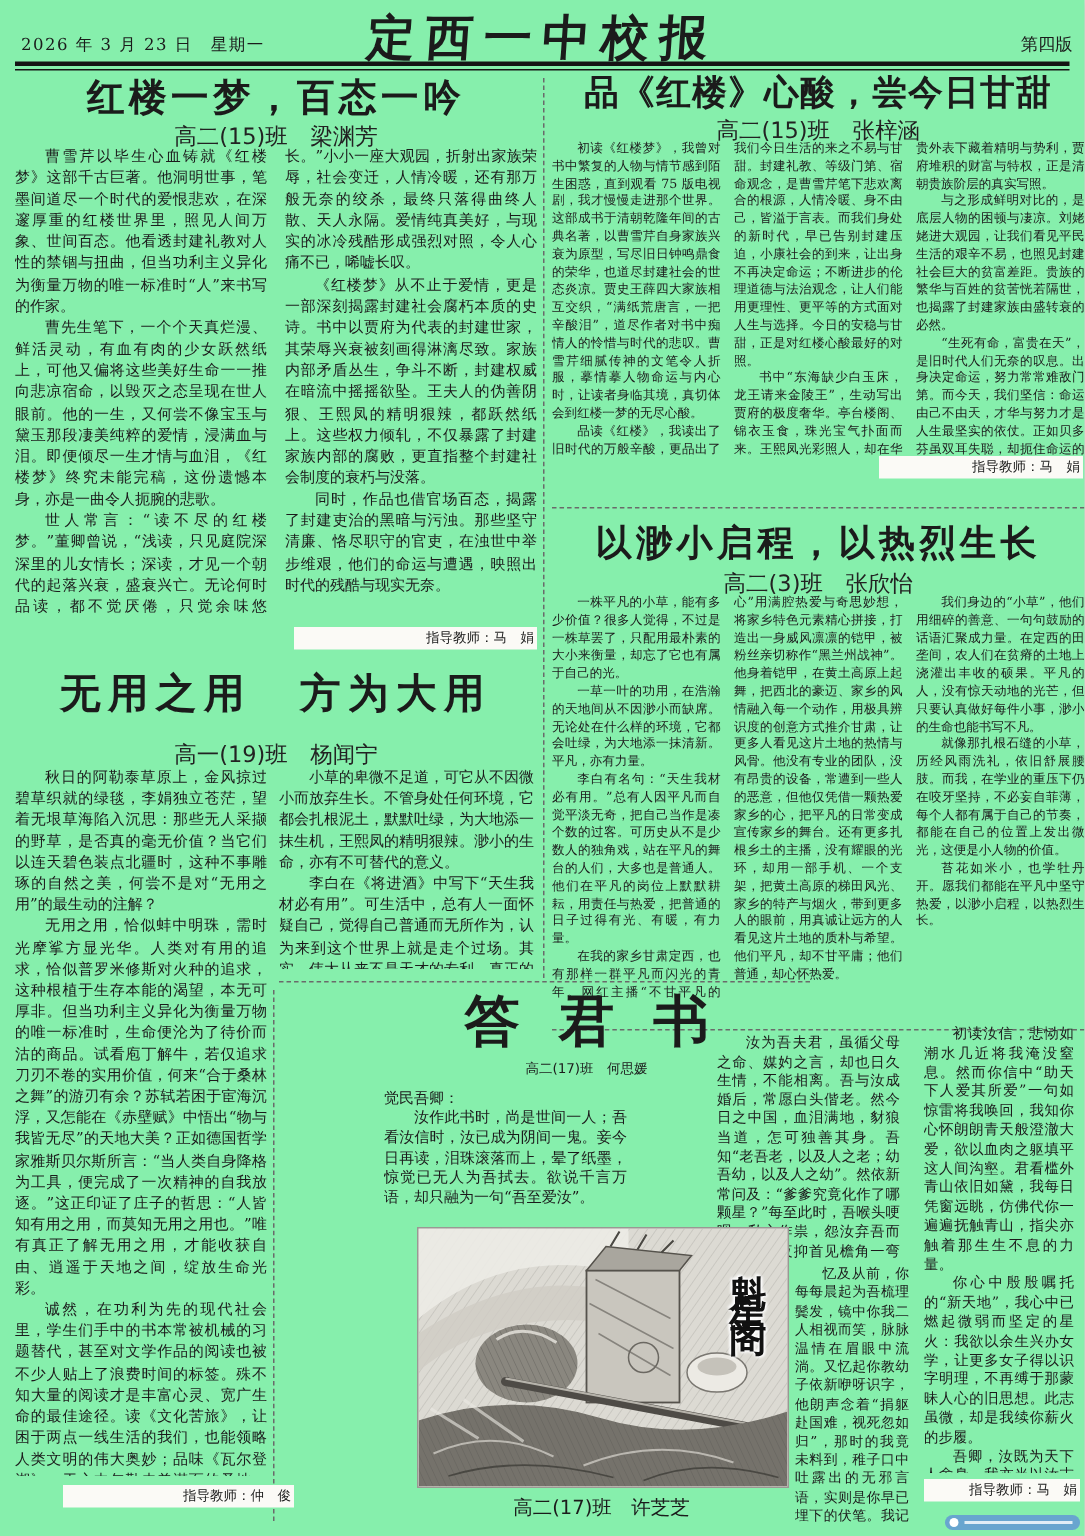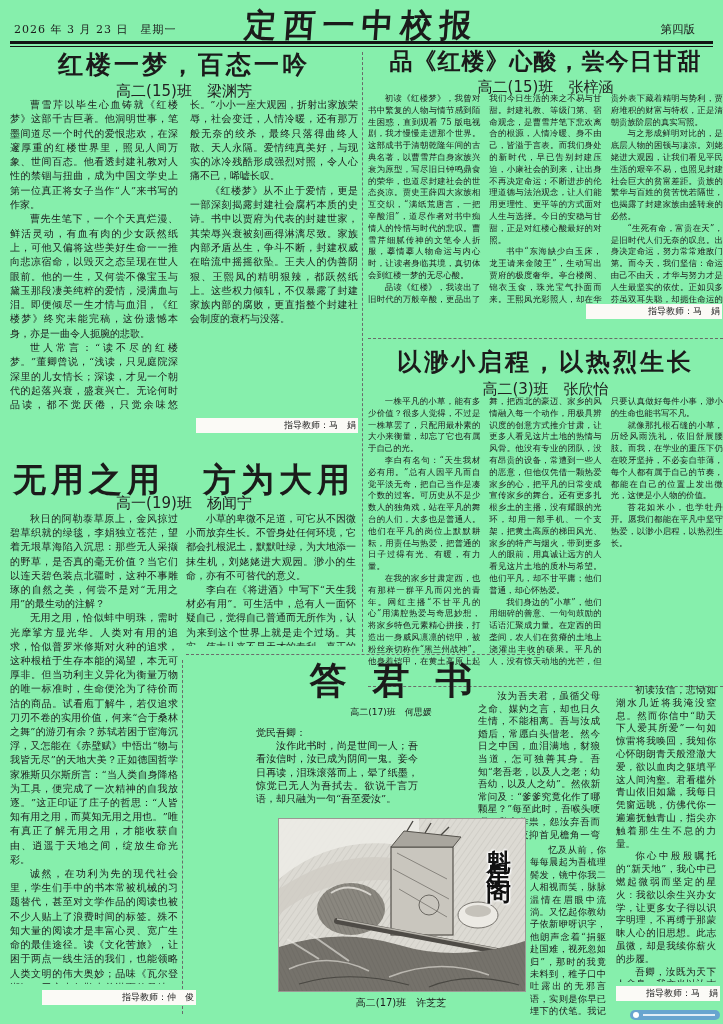--- a/index.html
+++ b/index.html
@@ -1,21 +1,21 @@
 <!DOCTYPE html>
 <html><head>
 <meta charset="utf-8">
 <style>
   html,body{margin:0;padding:0;background:#e6e4df;}
   .page{position:relative;width:723px;height:1024px;margin:0 auto;background:#86efac;
         font-family:"DejaVu Serif","Liberation Serif",serif;color:#1b1b1b;overflow:hidden;
         box-shadow:0 0 6px rgba(0,0,0,.25);}
   
   .hdr-date{position:absolute;left:14px;top:22px;font-size:11px;letter-spacing:1px;}
-  .hdr-edition{position:absolute;right:28px;top:22px;font-size:11.5px;}
+  .hdr-edition{position:absolute;right:8px;top:22px;font-size:11.5px;}
   .masthead{position:absolute;left:0;right:0;top:4px;text-align:center;
             font-size:32px;font-weight:900;letter-spacing:7px;transform:skewX(-4deg);
             font-family:"DejaVu Serif",serif;}
   .rule-thick{position:absolute;left:10px;right:10px;top:41px;height:2.5px;background:#141414;}
   .rule-thin{position:absolute;left:10px;right:10px;top:46px;height:1px;background:#141414;}
   
   .vdiv{position:absolute;border-left:1px dashed #6a6a6a;width:0;}
   .hdiv{position:absolute;border-top:1px dashed #6a6a6a;height:0;}
   
   .a-title{position:absolute;text-align:center;font-weight:900;white-space:nowrap;}
@@ -25,21 +25,21 @@
   .a-text p{margin:0;text-indent:2em;}
   .teacher{position:absolute;font-size:9px;text-align:right;background:#fbfaf6;
            font-family:"DejaVu Sans","Liberation Sans",sans-serif;padding:1px 2px;}
   
   .t1{left:10px;width:348px;top:48px;font-size:25px;letter-spacing:3px;}
   .b1{left:10px;width:348px;top:82px;}
   .x1{left:10px;width:348px;top:98px;height:326px;font-size:10px;line-height:14.3px;
       column-count:2;column-gap:12px;}
   .tc1{left:196px;top:418px;width:158px;}
   
-  .t4{left:10px;width:348px;top:458px;font-size:33px;letter-spacing:5px;
+  .t4{left:10px;width:348px;top:444px;font-size:27px;letter-spacing:5px;
       font-family:"DejaVu Sans","Liberation Sans",sans-serif;}
   .b4{left:10px;width:348px;top:494px;}
   .x4a{left:10px;width:168px;top:512px;height:472px;font-size:10px;line-height:14.2px;}
   .x4b{left:186px;width:170px;top:512px;height:134px;font-size:10px;line-height:14.2px;}
   .tc4{left:42px;top:990px;width:150px;}
   
   .t2{left:368px;width:355px;top:46px;font-size:23px;letter-spacing:1px;}
   .b2{left:368px;width:355px;top:78px;}
   .x2{left:368px;width:355px;top:93px;height:224px;font-size:8.4px;line-height:11.8px;
       column-count:3;column-gap:9px;}
@@ -68,21 +68,21 @@
             font-size:9.6px;line-height:12.6px;text-align:justify;overflow:hidden;}
   .lt-colB2{position:absolute;left:344px;width:76px;top:190px;height:172px;
             font-size:9.2px;line-height:12.4px;text-align:justify;overflow:hidden;}
   .lt-colC{position:absolute;left:430px;width:100px;top:30px;height:298px;
            font-size:9.6px;line-height:12.8px;text-align:justify;overflow:hidden;}
   .lt-colB1 p,.lt-colB2 p,.lt-colC p{margin:0;text-indent:2em;}
   .lt-teacher{left:430px;top:332px;width:100px;position:absolute;}
   
   .artwork{position:absolute;left:92px;top:164px;width:246px;height:172px;
            border:1px solid #9a9893;background:#dedcd6;overflow:hidden;}
-  .art-caption{position:absolute;left:92px;width:246px;top:342px;text-align:center;font-size:10px;
+  .art-caption{position:absolute;left:92px;width:246px;top:342px;text-align:center;font-size:13px;
                font-family:"DejaVu Sans","Liberation Sans",sans-serif;}
   .kui{position:absolute;left:296px;top:176px;writing-mode:vertical-rl;
        font-size:25px;font-weight:900;letter-spacing:14px;color:#111;
        text-shadow:0 0 2px #fff,0 0 3px #fff,1px 1px 2px #fff,-1px -1px 2px #fff;}
   
   .wm{position:absolute;left:630px;top:1010px;width:90px;height:10px;border-radius:5px;
       background:rgba(96,146,216,.8);}
   .wm i{position:absolute;left:3px;top:2px;width:6px;height:6px;border-radius:50%;background:#fff;}
   .wm b{position:absolute;left:13px;top:4px;width:72px;height:2px;background:rgba(255,255,255,.8);}
 </style>
@@ -99,58 +99,60 @@
 
   <div class="vdiv" style="left:362px;top:52px;height:600px;"></div>
   <div class="hdiv div23"></div>
   <div class="hdiv div3L"></div>
   <div class="hdiv div3R"></div>
   <div class="vdiv vdivBL"></div>
 
   <div class="a-title t1">红楼一梦，百态一吟</div>
   <div class="a-byline b1">高二(15)班　梁渊芳</div>
   <div class="a-text x1">
-      <p>曹雪芹以毕生心血铸就《红楼梦》这部千古巨著。他洞明世事，笔墨间道尽一个时代的爱恨悲欢，在深邃厚重的红楼世界里，照见人间万象、世间百态。他看透封建礼教对人性的禁锢与扭曲，成为中国文学史上第一位真正将女子当作“人”来书写的作家。</p>
+      <p>曹雪芹以毕生心血铸就《红楼梦》这部千古巨著。他洞明世事，笔墨间道尽一个时代的爱恨悲欢，在深邃厚重的红楼世界里，照见人间万象、世间百态。他看透封建礼教对人性的禁锢与扭曲，但当功利主义异化为衡量万物的唯一标准时“人”来书写的作家。</p>
       <p>曹先生笔下，一个个天真烂漫、鲜活灵动，有血有肉的少女跃然纸上，可他又偏将这些美好生命一一推向悲凉宿命，以毁灭之态呈现在世人眼前。他的一生，又何尝不像宝玉与黛玉那段凄美纯粹的爱情，浸满血与泪。即便倾尽一生才情与血泪，《红楼梦》终究未能完稿，这份遗憾本身，亦是一曲令人扼腕的悲歌。</p>
       <p>世人常言：“读不尽的红楼梦。”董卿曾说，“浅读，只见庭院深深里的儿女情长；深读，才见一个朝代的起落兴衰，盛衰兴亡。无论何时品读，都不觉厌倦，只觉余味悠长。”小小一座大观园，折射出家族荣辱，社会变迁，人情冷暖，还有那万般无奈的绞杀，最终只落得曲终人散、天人永隔。爱情纯真美好，与现实的冰冷残酷形成强烈对照，令人心痛不已，唏嘘长叹。</p>
       <p>《红楼梦》从不止于爱情，更是一部深刻揭露封建社会腐朽本质的史诗。书中以贾府为代表的封建世家，其荣辱兴衰被刻画得淋漓尽致。家族内部矛盾丛生，争斗不断，封建权威在暗流中摇摇欲坠。王夫人的伪善阴狠、王熙凤的精明狠辣，都跃然纸上。这些权力倾轧，不仅暴露了封建家族内部的腐败，更直指整个封建社会制度的衰朽与没落。</p>
+      <p>同时，作品也借官场百态，揭露了封建吏治的黑暗与污浊。那些坚守清廉、恪尽职守的官吏，在浊世中举步维艰，他们的命运与遭遇，映照出时代的残酷与现实无奈。</p>
     </div>
   <div class="teacher tc1">指导教师：马　娟</div>
 
   <div class="a-title t2">品《红楼》心酸，尝今日甘甜</div>
   <div class="a-byline b2">高二(15)班　张梓涵</div>
   <div class="a-text x2">
       <p>初读《红楼梦》，我曾对书中繁复的人物与情节感到陌生困惑，直到观看 75 版电视剧，我才慢慢走进那个世界。这部成书于清朝乾隆年间的古典名著，以曹雪芹自身家族兴衰为原型，写尽旧日钟鸣鼎食的荣华，也道尽封建社会的世态炎凉。贾史王薛四大家族相互交织，“满纸荒唐言，一把辛酸泪”，道尽作者对书中痴情人的怜惜与时代的悲叹。曹雪芹细腻传神的文笔令人折服，摹情摹人物命运与内心时，让读者身临其境，真切体会到红楼一梦的无尽心酸。</p>
       <p>品读《红楼》，我读出了旧时代的万般辛酸，更品出了我们今日生活的来之不易与甘甜。封建礼教、等级门第、宿命观念，是曹雪芹笔下悲欢离合的根源，人情冷暖、身不由己，皆溢于言表。而我们身处的新时代，早已告别封建压迫，小康社会的到来，让出身不再决定命运；不断进步的伦理道德与法治观念，让人们能用更理性、更平等的方式面对人生与选择。今日的安稳与甘甜，正是对红楼心酸最好的对照。</p>
       <p>书中“东海缺少白玉床，龙王请来金陵王”，生动写出贾府的极度奢华。亭台楼阁、锦衣玉食，珠光宝气扑面而来。王熙凤光彩照人，却在华贵外表下藏着精明与势利，贾府堆积的财富与特权，正是清朝贵族阶层的真实写照。</p>
       <p>与之形成鲜明对比的，是底层人物的困顿与凄凉。刘姥姥进大观园，让我们看见平民生活的艰辛不易，也照见封建社会巨大的贫富差距。贵族的繁华与百姓的贫苦恍若隔世，也揭露了封建家族由盛转衰的必然。</p>
       <p>“生死有命，富贵在天”，是旧时代人们无奈的叹息。出身决定命运，努力常常难敌门第。而今天，我们坚信：命运由己不由天，才华与努力才是人生最坚实的依仗。正如贝多芬虽双耳失聪，却扼住命运的喉咙，谱写不朽乐章。如今，社会日益公平，贫富差距不断缩小，每个人都能凭借奋斗改变人生。</p>
     </div>
   <div class="teacher tc2">指导教师：马　娟</div>
 
   <div class="a-title t3">以渺小启程，以热烈生长</div>
   <div class="a-byline b3">高二(3)班　张欣怡</div>
   <div class="a-text x3">
       <p>一株平凡的小草，能有多少价值？很多人觉得，不过是一株草罢了，只配用最朴素的大小来衡量，却忘了它也有属于自己的光。</p>
+      <p>一草一叶的功用，在浩瀚的天地间从不因渺小而缺席。无论处在什么样的环境，它都会吐绿，为大地添一抹清新。平凡，亦有力量。</p>
       <p>李白有名句：“天生我材必有用。”总有人因平凡而自觉平淡无奇，把自己当作是凑个数的过客。可历史从不是少数人的独角戏，站在平凡的舞台的人们，大多也是普通人。他们在平凡的岗位上默默耕耘，用责任与热爱，把普通的日子过得有光、有暖，有力量。</p>
       <p>在我的家乡甘肃定西，也有那样一群平凡而闪光的青年。网红主播“不甘平凡的心”用满腔热爱与奇思妙想，将家乡特色元素精心拼接，打造出一身威风凛凛的铠甲，被粉丝亲切称作“黑兰州战神”。他身着铠甲，在黄土高原上起舞，把西北的豪迈、家乡的风情融入每一个动作，用极具辨识度的创意方式推介甘肃，让更多人看见这片土地的热情与风骨。他没有专业的团队，没有昂贵的设备，常遭到一些人的恶意，但他仅凭借一颗热爱家乡的心，把平凡的日常变成宣传家乡的舞台。还有更多扎根乡土的主播，没有耀眼的光环，却用一部手机、一个支架，把黄土高原的梯田风光、家乡的特产与烟火，带到更多人的眼前，用真诚让远方的人看见这片土地的质朴与希望。他们平凡，却不甘平庸；他们普通，却心怀热爱。</p>
       <p>我们身边的“小草”，他们用细碎的善意、一句句鼓励的话语汇聚成力量。在定西的田垄间，农人们在贫瘠的土地上浇灌出丰收的硕果。平凡的人，没有惊天动地的光芒，但只要认真做好每件小事，渺小的生命也能书写不凡。</p>
       <p>就像那扎根石缝的小草，历经风雨洗礼，依旧舒展腰肢。而我，在学业的重压下仍在咬牙坚持，不必妄自菲薄，每个人都有属于自己的节奏，都能在自己的位置上发出微光，这便是小人物的价值。</p>
       <p>苔花如米小，也学牡丹开。愿我们都能在平凡中坚守热爱，以渺小启程，以热烈生长。</p>
     </div>
 
   <div class="a-title t4">无用之用　方为大用</div>
   <div class="a-byline b4">高一(19)班　杨闻宁</div>
   <div class="a-text x4a">
       <p>秋日的阿勒泰草原上，金风掠过碧草织就的绿毯，李娟独立苍茫，望着无垠草海陷入沉思：那些无人采撷的野草，是否真的毫无价值？当它们以连天碧色装点北疆时，这种不事雕琢的自然之美，何尝不是对“无用之用”的最生动的注解？</p>
       <p>无用之用，恰似蚌中明珠，需时光摩挲方显光华。人类对有用的追求，恰似普罗米修斯对火种的追求，这种根植于生存本能的渴望，本无可厚非。但当功利主义异化为衡量万物的唯一标准时，生命便沦为了待价而沽的商品。试看庖丁解牛，若仅追求刀刃不卷的实用价值，何来“合于桑林之舞”的游刃有余？苏轼若困于宦海沉浮，又怎能在《赤壁赋》中悟出“物与我皆无尽”的天地大美？正如德国哲学家雅斯贝尔斯所言：“当人类自身降格为工具，便完成了一次精神的自我放逐。”这正印证了庄子的哲思：“人皆知有用之用，而莫知无用之用也。”唯有真正了解无用之用，才能收获自由、逍遥于天地之间，绽放生命光彩。</p>
       <p>诚然，在功利为先的现代社会里，学生们手中的书本常被机械的习题替代，甚至对文学作品的阅读也被不少人贴上了浪费时间的标签。殊不知大量的阅读才是丰富心灵、宽广生命的最佳途径。读《文化苦旅》，让困于两点一线生活的我们，也能领略人类文明的伟大奥妙；品味《瓦尔登湖》，于心中勾勒未曾谋面的圣地、领略四季轮转下心灵的宁静；或许是在一个春日的午后，翻开一本《我的阿勒泰》，就感受草地的无垠和山谷的自由。阅读或许不能立刻提高你的成绩，但它会在潜移默化间滋养你的精神世界。</p>
     </div>
   <div class="a-text x4b">
-      <p>小草的卑微不足道，可它从不因微小而放弃生长。不管身处任何环境，它都会扎根泥土，默默吐绿，为大地添一抹生机，刘姥姥进大观园。渺小的生命，亦有不可替代的意义。</p>
+      <p>小草的卑微不足道，可它从不因微小而放弃生长。不管身处任何环境，它都会扎根泥土，默默吐绿，为大地添一抹生机，王熙凤的精明狠辣。渺小的生命，亦有不可替代的意义。</p>
       <p>李白在《将进酒》中写下“天生我材必有用”。可生活中，总有人一面怀疑自己，觉得自己普通而无所作为，认为来到这个世界上就是走个过场。其实，伟大从来不是天才的专利，真正的动人，往往藏在平凡的坚守里。那些登上“感动中国”舞台的人，大多也是普通人。</p>
     </div>
   <div class="teacher tc4">指导教师：仲　俊</div>
 
   <div class="letterbox">
     <div class="lt-title">答君书</div>
     <div class="lt-byline">高二(17)班　何思媛</div>
 
     <div class="lt-colA">
       <p class="salut">觉民吾卿：</p>

